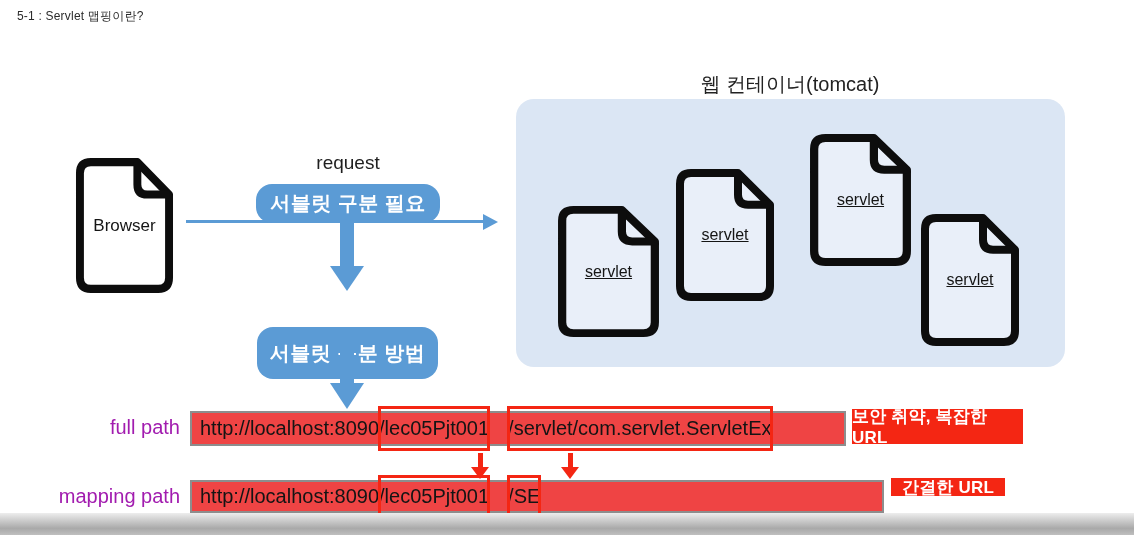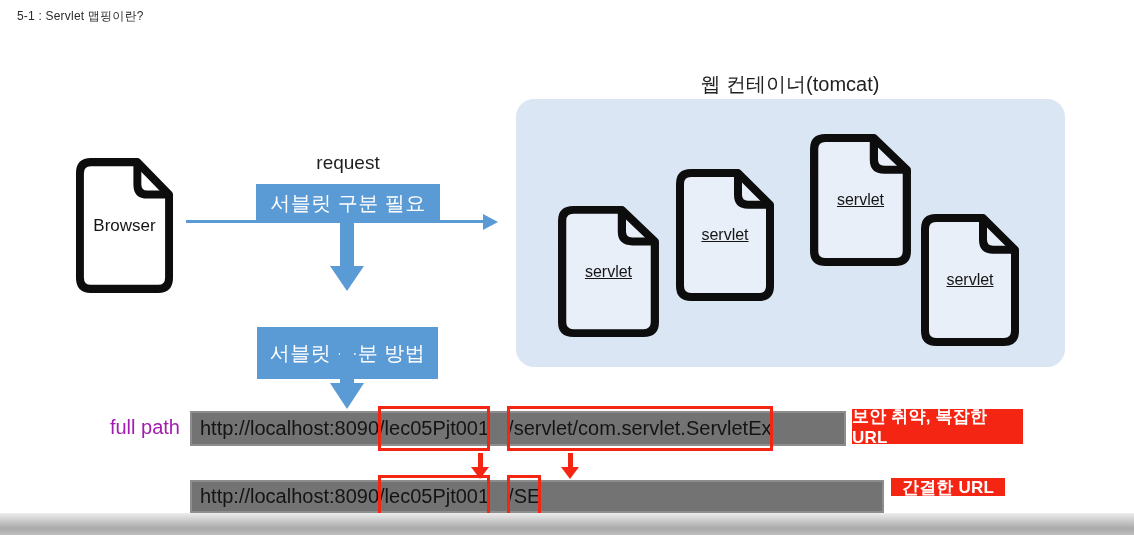--- a/index.html
+++ b/index.html
@@ -28,38 +28,38 @@
   .sd1{left:41px;top:106px;width:103px;height:133px;}
   .sd2{left:159px;top:69px;width:100px;height:134px;}
   .sd3{left:293px;top:34px;width:103px;height:134px;}
   .sd4{left:404px;top:114px;width:100px;height:134px;}
 
   .request-label{left:256px;top:152px;width:184px;text-align:center;font-size:19px;color:#1f1f1f;}
 
   .h-arrow-line{left:186px;top:220px;width:299px;height:3px;background:var(--blue);}
   .h-arrow-head{left:483px;top:214px;width:0;height:0;border-top:8px solid transparent;border-bottom:8px solid transparent;border-left:15px solid var(--blue);}
 
-  .blue-box{background:var(--blue);color:#ffffff;font-weight:normal;font-size:20px;text-align:center;display:flex;align-items:center;justify-content:center;letter-spacing:.5px;}
+  .blue-box{background:var(--blue);color:#ffffff;font-weight:bold;font-size:20px;text-align:center;display:flex;align-items:center;justify-content:center;letter-spacing:.5px;border-radius:16px;}
   .step1-box{left:256px;top:184px;width:184px;height:39px;}
   .step2-box{left:257px;top:292px;width:181px;height:52px;margin-top:35px;}
 
   .v-shaft{background:var(--blue);width:14px;}
   .v1-shaft{left:340px;top:223px;height:45px;}
   .v1-head{left:330px;top:266px;width:0;height:0;border-left:17px solid transparent;border-right:17px solid transparent;border-top:25px solid var(--blue);}
   .v2-shaft{left:340px;top:332px;height:53px;}
   .v2-head{left:330px;top:383px;width:0;height:0;border-left:17px solid transparent;border-right:17px solid transparent;border-top:26px solid var(--blue);}
 
   .container-title{left:640px;top:71px;width:300px;text-align:center;font-size:20px;color:#222222;}
   .web-container{left:516px;top:99px;width:549px;height:268px;background:var(--container-bg);border-radius:18px;}
 
   .row-label{width:160px;text-align:right;font-size:20px;color:#a21caf;}
   .fp-label{left:20px;top:416px;}
   .mp-label{left:20px;top:485px;}
 
-  .url-box{background:#737373;border:2px solid #8d8d8d;display:flex;align-items:stretch;padding-left:8px;font-size:20px;color:#141414;white-space:pre;overflow:visible;}
+  .url-box{background:#ef4444;border:2px solid #8d8d8d;display:flex;align-items:stretch;padding-left:8px;font-size:20px;color:#141414;white-space:pre;overflow:visible;}
   .url-box span{display:block;position:relative;}
   .fp-box{left:190px;top:411px;width:644px;height:31px;}
   .fp-box span{line-height:31px;}
   .mp-box{left:190px;top:480px;width:682px;height:29px;}
   .mp-box span{line-height:29px;}
   .seg-hl::before{content:"";position:absolute;left:-1px;right:-1px;top:-7px;bottom:-7px;border:3px solid var(--red);pointer-events:none;}
   .seg-rest{margin-left:19px;}
 
   .red-note{background:var(--red);color:#ffffff;font-weight:bold;font-size:17px;display:flex;align-items:center;justify-content:center;letter-spacing:.2px;}
   .fp-note{left:852px;top:409px;width:171px;height:35px;}
@@ -139,20 +139,21 @@
   <div class="abs url-box fp-box">
     <span>http://localhost:8090</span><span class="seg-hl">/lec05Pjt001</span><span class="seg-hl seg-rest">/servlet/com.servlet.ServletEx</span>
   </div>
   <div class="abs red-note fp-note">보안 취약, 복잡한 URL</div>
 
   <div class="abs red-shaft ra1-shaft"></div>
   <div class="abs red-head ra1-head"></div>
   <div class="abs red-shaft ra2-shaft"></div>
   <div class="abs red-head ra2-head"></div>
 
+  <div class="abs row-label mp-label">mapping path</div>
   <div class="abs url-box mp-box">
     <span>http://localhost:8090</span><span class="seg-hl">/lec05Pjt001</span><span class="seg-hl seg-rest">/SE</span>
   </div>
   <div class="abs red-note mp-note">간결한 URL</div>
 
   <div class="abs bottom-strip"></div>
 
 </div>
 
 </body></html>

